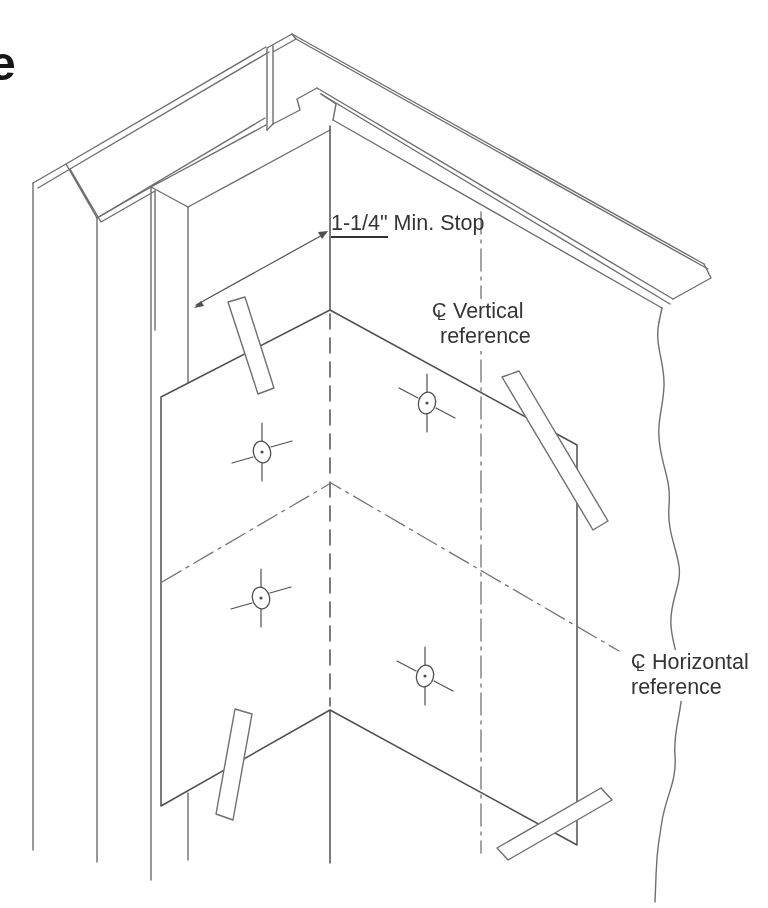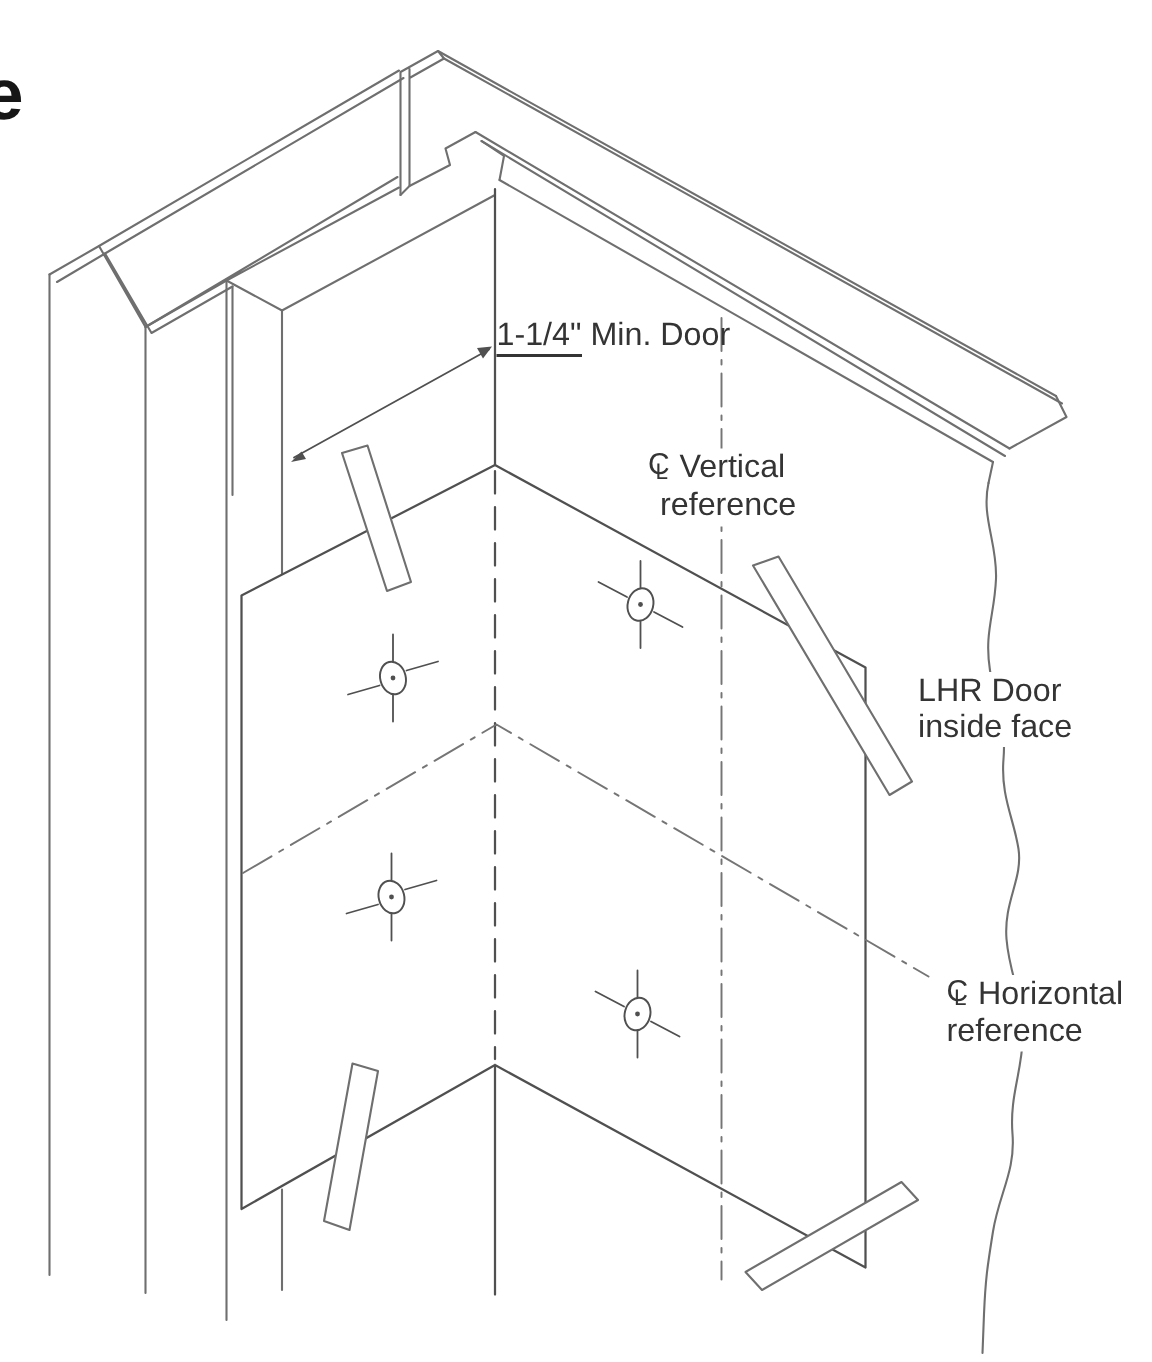--- a/index.html
+++ b/index.html
@@ -111,31 +111,27 @@
       <path class="tape" d="M228,302 L245,297 L274,388 L258,394 Z"></path>
       <path class="tape" d="M502,377 L519,371 L608,521 L593,530 Z"></path>
       <path class="tape" d="M235,709 L252,714 L233,820 L216,814 Z"></path>
       <path class="tape" d="M601,788 L612,800 L508,860 L497,848 Z"></path>
     </g>
   </svg>
 
   <div class="caption-e">e</div>
 
   <div class="lbl lbl-dim">
-    <div><span class="u">1-1/4"</span><span> Min. Door</span></div>
+    <div><span class="u">1-1/4"</span><span> Min. Stop</span></div>
   </div>
 
   <div class="lbl bg lbl-vref">
     <div><span class="cl"><span class="cl-c">C</span><span class="cl-l">L</span></span><span>Vertical</span></div>
     <div class="ind">reference</div>
   </div>
 
-  <div class="lbl bg lbl-door">
-    <div>LHR Door</div>
-    <div>inside face</div>
-  </div>
 
   <div class="lbl bg lbl-href">
     <div><span class="cl"><span class="cl-c">C</span><span class="cl-l">L</span></span><span>Horizontal</span></div>
     <div>reference</div>
   </div>
 
 </div>
 
 </body></html>

